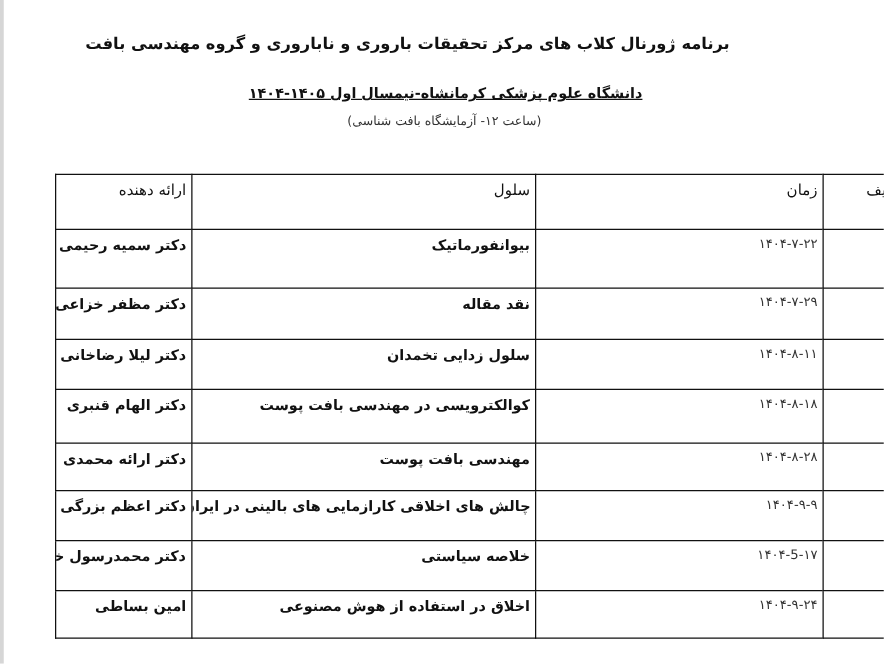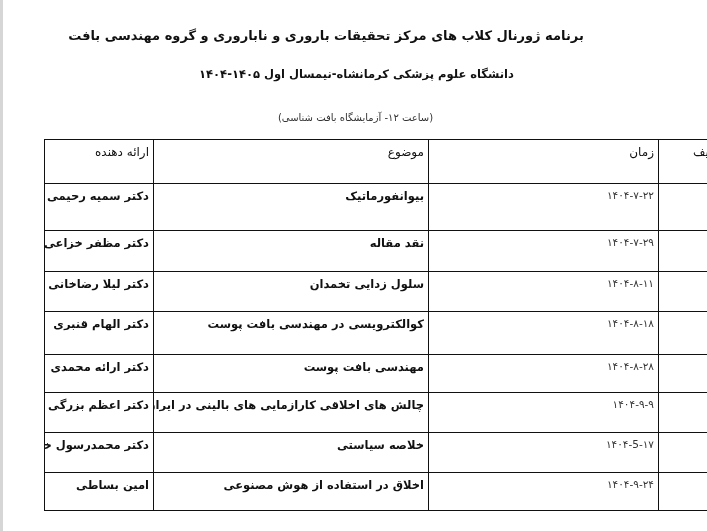--- a/index.html
+++ b/index.html
@@ -10,23 +10,23 @@
   .left-margin { position: absolute; left: 0; top: 0; width: 3px; height: 531px; background: #d6d6d6; }
   .title {
     position: absolute; left: 0; width: 592px; top: 28px; text-align: center;
     font-size: 13px; font-weight: bold; direction: rtl; letter-spacing: 0;
   }
   .title-inner { display: inline-block; position: relative; left: 30px; }
   .subtitle {
     position: absolute; left: 0; width: 707px; top: 67px; text-align: center;
     font-size: 11.5px; font-weight: bold; direction: rtl;
   }
-  .subtitle-inner { display: inline-block; position: relative; left: 3px; }
+  .subtitle-inner { display: inline-block; position: relative; left: 3px; text-decoration: underline; }
   .note {
-    position: absolute; left: 0; width: 707px; top: 112px; text-align: center;
+    position: absolute; left: 0; width: 707px; top: 92px; text-align: center;
     font-size: 10px; direction: rtl; color: #333;
   }
   .note-inner { display: inline-block; position: relative; left: 2px; }
   table.schedule {
     position: absolute; left: 44px; top: 139px; width: 644px;
     border-collapse: collapse; direction: rtl; table-layout: fixed;
   }
   table.schedule td, table.schedule th {
     border: 1px solid #111; vertical-align: top; text-align: right;
     padding: 5px 4px 0 4px; font-size: 11.5px; overflow: hidden; white-space: nowrap;
@@ -53,21 +53,21 @@
 </div>
 <div class="note">
   <span class="note-inner">(ساعت ۱۲- آزمایشگاه بافت شناسی)</span>
 </div>
 
 <table class="schedule">
   <thead>
     <tr style="height:44px;">
       <th class="c-row">ردیف</th>
       <th class="c-date" style="color:#111;font-size:12px !important;">زمان</th>
-      <th class="c-topic">موضوع</th>
+      <th class="c-topic">سلول</th>
       <th class="c-presenter">ارائه دهنده</th>
     </tr>
   </thead>
   <tbody>
     <tr style="height:47px;">
       <td class="c-row">۱</td>
       <td class="c-date">۱۴۰۴-۷-۲۲</td>
       <td class="c-topic">بیوانفورماتیک</td>
       <td class="c-presenter">دکتر سمیه رحیمی</td>
     </tr>

